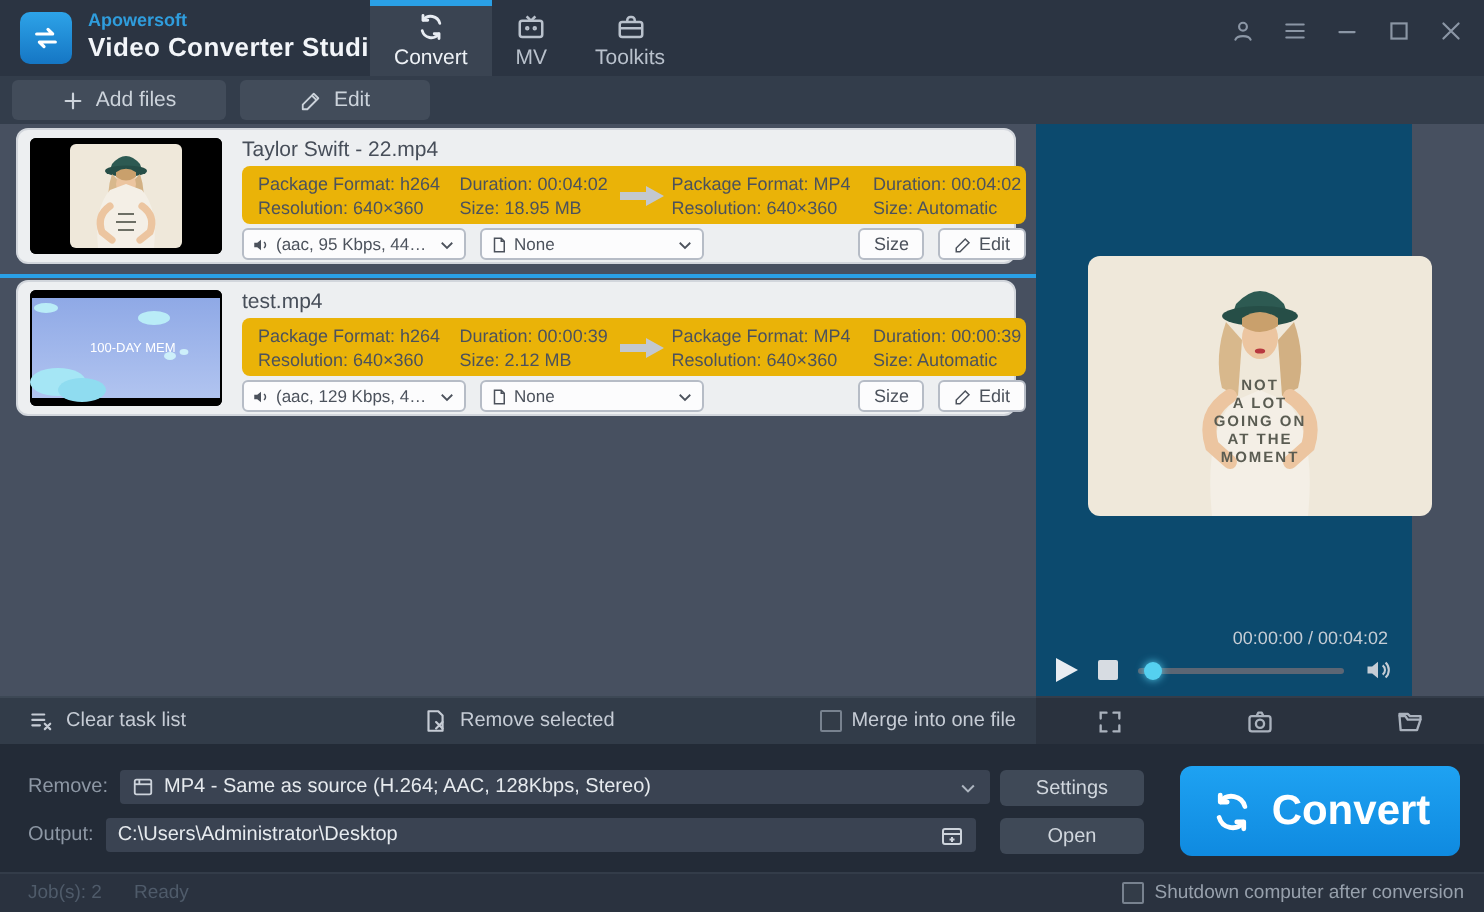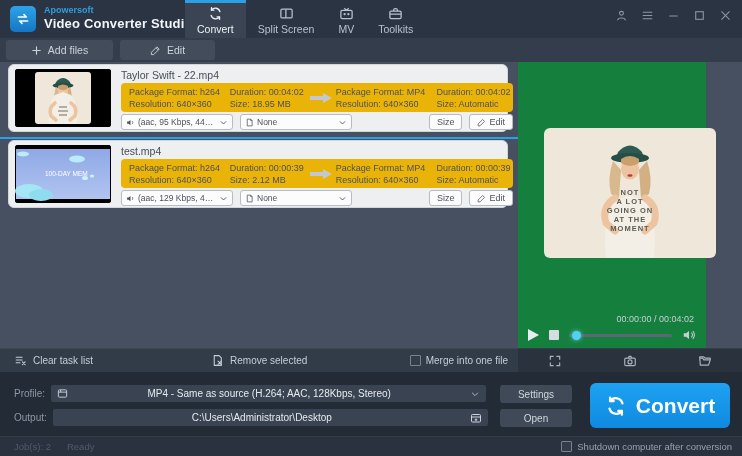--- a/index.html
+++ b/index.html
@@ -45,21 +45,21 @@
   .iarrow{width:34px;display:flex;justify-content:center;color:#c3c8cf;}
   .ddrow{position:absolute;left:112px;top:49px;width:392px;height:16px;display:flex;align-items:center;gap:7px;}
   .dd{width:112px;height:16px;background:#fcfcfd;border:1px solid #b6bcc6;border-radius:3px;box-sizing:border-box;
       display:flex;align-items:center;gap:3px;padding:0 4px;font-size:8.5px;color:#4c525c;cursor:pointer;}
   .ddtext{flex:1;white-space:nowrap;overflow:hidden;text-overflow:ellipsis;}
   .sp{flex:1;}
   .sbtn{height:16px;background:#fcfcfd;border:1px solid #b6bcc6;border-radius:3px;font-size:9px;color:#4c525c;
         display:flex;align-items:center;gap:3px;padding:0 7px;font-family:inherit;cursor:pointer;}
 
   
-  .preview{position:absolute;left:518px;top:62px;width:188px;height:286px;background:#15803d;}
+  .preview{position:absolute;left:518px;top:62px;width:188px;height:286px;background:#0c4a6e;}
   .photo{position:absolute;left:26px;top:66px;width:172px;height:130px;background:#efe8da;border-radius:6px;overflow:hidden;}
   .shirttext{position:absolute;left:0;right:0;top:60px;text-align:center;font-size:7.5px;font-weight:bold;
              color:#5a5c52;line-height:9px;letter-spacing:1px;}
   .ptime{position:absolute;right:12px;bottom:24px;font-size:9px;color:#c6cdd5;}
   .pcontrols{position:absolute;left:10px;right:10px;bottom:5px;height:16px;display:flex;align-items:center;gap:10px;}
   .playtri{width:0;height:0;border-left:11px solid #e8edf2;border-top:6.5px solid transparent;border-bottom:6.5px solid transparent;}
   .stopsq{width:10px;height:10px;background:#d7dce2;border-radius:1px;}
   .seek{flex:1;position:relative;height:3px;background:#5c6674;border-radius:2px;}
   .seekdot{position:absolute;left:3%;top:-3px;width:9px;height:9px;border-radius:50%;background:#55d0f0;box-shadow:0 0 4px #55d0f0;}
 
@@ -72,21 +72,21 @@
   .cb{width:11px;height:11px;border:1px solid #78828f;background:#333c48;border-radius:1px;box-sizing:border-box;}
   .rtoolbar{position:absolute;top:348px;left:518px;width:224px;height:24px;background:#2a323e;border-top:1px solid #343d4a;
             box-sizing:border-box;display:flex;align-items:center;justify-content:space-around;color:#aab2bd;}
 
   
   .bottom{position:absolute;top:372px;left:0;right:0;height:64px;background:#232b37;}
   .frow{position:absolute;left:14px;display:flex;align-items:center;gap:6px;font-size:10px;color:#8d97a4;}
   .frow.p{top:13px;} .frow.o{top:37px;}
   .inp{width:435px;height:17px;background:#3a4352;border-radius:2px;display:flex;align-items:center;gap:5px;
        padding:0 6px;box-sizing:border-box;font-size:10px;color:#e6eaee;cursor:pointer;}
-  .inp .itext{flex:1;white-space:nowrap;overflow:hidden;text-align:center;}
+  .inp .itext{flex:1;white-space:nowrap;overflow:hidden;}
   .bbtn{position:absolute;left:500px;width:72px;height:18px;background:#3f4957;border:none;border-radius:3px;
         color:#d0d6dd;font-size:10px;font-family:inherit;cursor:pointer;}
   .bbtn.settings{top:13px;text-align:center;} .bbtn.open{top:37px;}
   .convert{position:absolute;left:590px;top:11px;width:140px;height:45px;border:none;border-radius:6px;cursor:pointer;
            background:linear-gradient(#1ea2f2,#0f8ae0);display:flex;align-items:center;justify-content:center;gap:9px;
            color:#fff;font-size:21px;font-weight:bold;font-family:inherit;}
 
   
   .statusbar{position:absolute;bottom:0;left:0;right:0;height:20px;background:#2a323f;border-top:1px solid #333c49;
              box-sizing:border-box;display:flex;align-items:center;font-size:9.5px;color:#4f5b6a;}
@@ -114,29 +114,20 @@
       <div class="tab active">
         <span class="ticon">
           <svg width="15" height="15" viewBox="0 0 24 24" fill="none" stroke="currentColor" stroke-width="2.3" stroke-linecap="round" stroke-linejoin="round">
             <path d="M19 9a7.5 7.5 0 0 0-13.2-2.6"></path>
               <path d="M5.6 2.8v3.8h3.8"></path>
             <path d="M5 15a7.5 7.5 0 0 0 13.2 2.6"></path>
               <path d="M18.4 21.2v-3.8h-3.8"></path>
           </svg>
         </span>
         <span>Convert</span>
-      </div>
-      <div class="tab">
-        <span class="ticon">
-          <svg width="15" height="15" viewBox="0 0 24 24" fill="none" stroke="currentColor" stroke-width="2" stroke-linejoin="round">
-            <rect x="3" y="5" width="18" height="14" rx="2"></rect>
-              <line x1="11" y1="5" x2="11" y2="19"></line>
-          </svg>
-        </span>
-        <span>Split Screen</span>
       </div>
       <div class="tab">
         <span class="ticon">
           <svg width="15" height="15" viewBox="0 0 24 24" fill="none" stroke="currentColor" stroke-width="2" stroke-linejoin="round">
             <rect x="3" y="7" width="18" height="13" rx="2"></rect>
               <path d="M8.5 3.5 12 7l3.5-3.5"></path>
               <circle cx="9" cy="13" r="0.8"></circle>
               <circle cx="15" cy="13" r="0.8"></circle>
           </svg>
         </span>
@@ -465,21 +456,21 @@
     <span>
       <svg width="14" height="14" viewBox="0 0 24 24" fill="none" stroke="currentColor" stroke-width="2" stroke-linejoin="round">
           <path d="M3 7V5h7l2 2h9v3"></path>
           <path d="M3 7h5l2 3h11l-3 9H4z"></path>
         </svg>
     </span>
   </div>
 
   <div class="bottom">
     <div class="frow p">
-      <span>Profile:</span>
+      <span>Remove:</span>
       <div class="inp">
         <span>
           <svg width="11" height="11" viewBox="0 0 24 24" fill="none" stroke="#cdd3db" stroke-width="2" stroke-linejoin="round">
               <rect x="3" y="4" width="18" height="16" rx="2"></rect>
               <line x1="3" y1="9" x2="21" y2="9"></line>
               <line x1="8" y1="4" x2="8" y2="9"></line>
             </svg>
         </span>
         <span class="itext">MP4 - Same as source (H.264; AAC, 128Kbps, Stereo)</span>
         <span>

